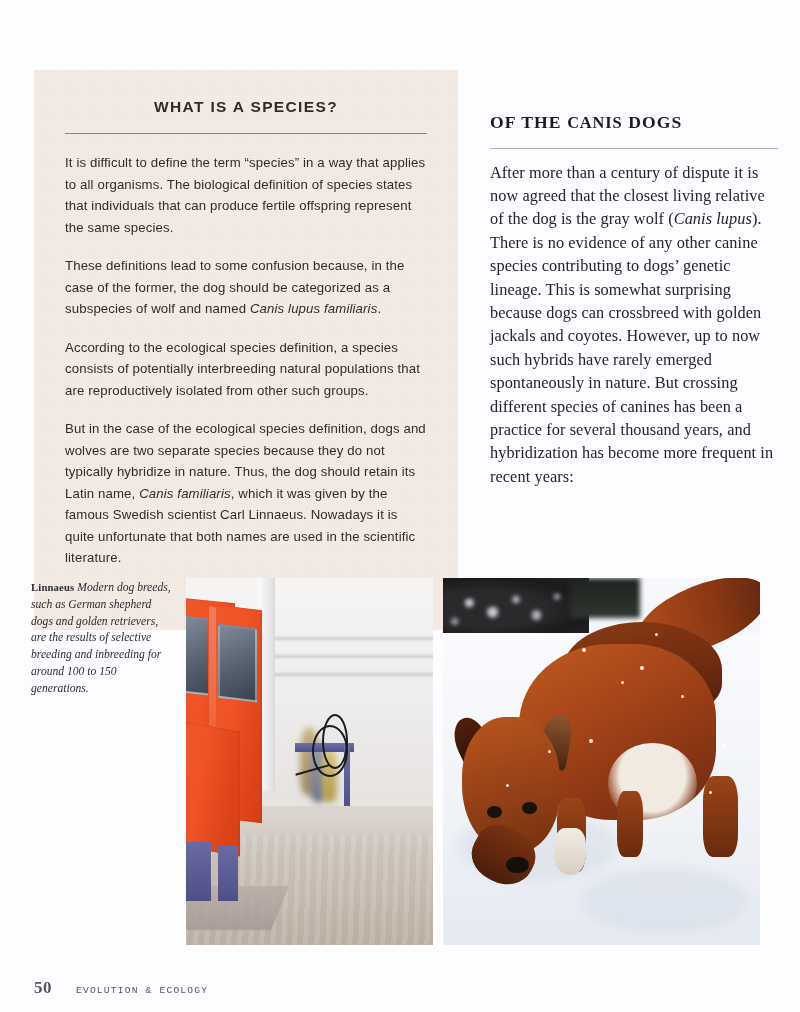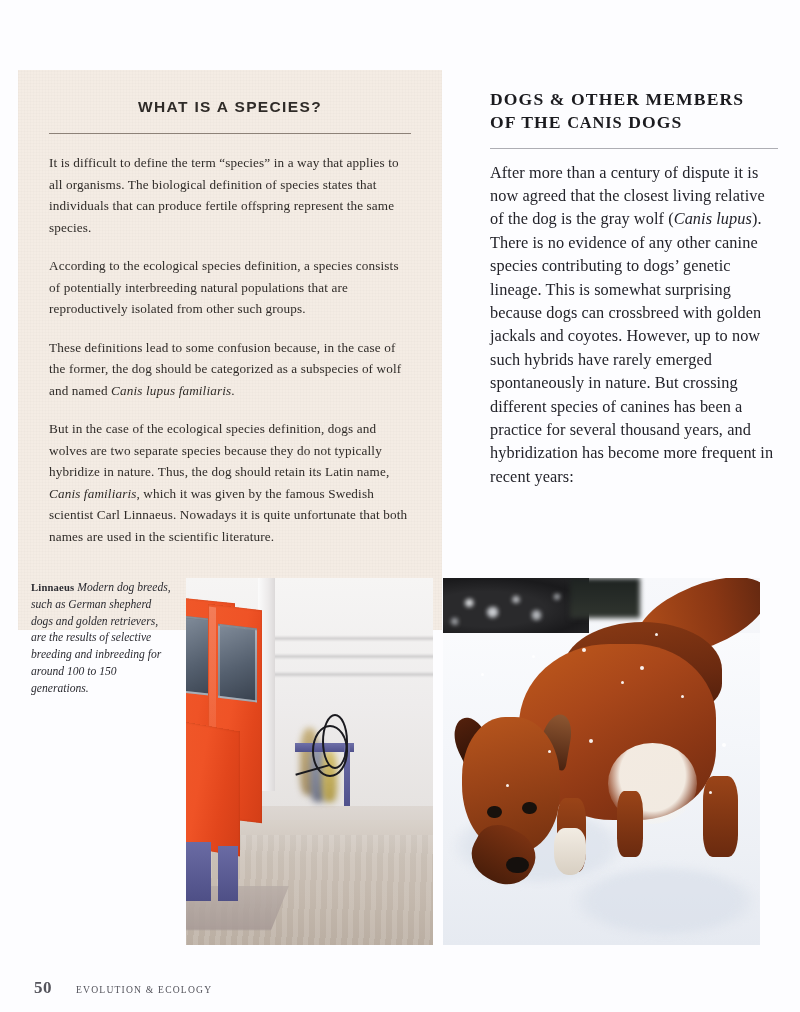--- a/index.html
+++ b/index.html
@@ -19,21 +19,21 @@
   
   .page {
     position: absolute;
     inset: 0;
     background: #fdfdff;
   }
 
   
   .sidebar-box {
     position: absolute;
-    left: 18px;
+    left: 34px;
     top: 70px;
     width: 424px;
     height: 560px;
     background: #f4ece4;
     background-image:
       repeating-linear-gradient(0deg, rgba(0,0,0,0.012) 0 1px, rgba(255,255,255,0) 1px 3px),
       repeating-linear-gradient(90deg, rgba(0,0,0,0.010) 0 1px, rgba(255,255,255,0) 1px 3px);
     box-sizing: border-box;
     padding: 24px 31px 16px 31px;
   }
@@ -45,21 +45,21 @@
     color: #2f2b28;
     text-align: center;
     margin: 4px 0 0 0;
   }
   .sidebar-rule {
     height: 1px;
     background: #8d8278;
     margin: 17px 0 18px 0;
   }
   .sidebar-p {
-    font-family: Liberation Serif, serif;
+    font-family: Liberation Sans, sans-serif;
     font-size: 13.2px;
     line-height: 21.5px;
     color: #2f2b28;
     margin: 0 0 17px 0;
     letter-spacing: 0.01em;
   }
   .sidebar-p i { font-style: italic; }
 
   
   .right-col {
@@ -403,43 +403,43 @@
     gap: 24px;
   }
   .folio {
     font-family: "Liberation Serif", serif;
     font-weight: bold;
     font-size: 17px;
     color: #54545c;
     letter-spacing: .5px;
   }
   .running-head {
-    font-family: Liberation Serif, serif;
+    font-family: Liberation Mono, monospace;
     font-size: 9.6px;
     letter-spacing: 1.2px;
     color: #54545c;
   }
 </style>
 </head>
 <body>
 
 <div class="page">
 
   <div class="sidebar-box">
     <div class="sidebar-title">WHAT IS A SPECIES?</div>
     <div class="sidebar-rule"></div>
 
     <p class="sidebar-p">It is difficult to define the term “species” in a way that applies to all organisms. The biological definition of species states that individuals that can produce fertile offspring represent the same species.</p>
+    <p class="sidebar-p"><span>These definitions lead to some confusion because, in the case of the former, the dog should be categorized as a subspecies of wolf and named </span><i>Canis lupus familiaris</i><span>.</span></p>
     <p class="sidebar-p">According to the ecological species definition, a species consists of potentially interbreeding natural populations that are reproductively isolated from other such groups.</p>
-    <p class="sidebar-p"><span>These definitions lead to some confusion because, in the case of the former, the dog should be categorized as a subspecies of wolf and named </span><i>Canis lupus familiaris</i><span>.</span></p>
     <p class="sidebar-p"><span>But in the case of the ecological species definition, dogs and wolves are two separate species because they do not typically hybridize in nature. Thus, the dog should retain its Latin name, </span><i>Canis familiaris</i><span>, which it was given by the famous Swedish scientist Carl Linnaeus. Nowadays it is quite unfortunate that both names are used in the scientific literature.</span></p>
   </div>
 
   <div class="right-col">
-    <h1 class="rc-heading"><br><span>DOGS &amp; OTHER MEMBERS</span><br><span>OF THE </span><span class="smallcaps-italic">CANIS</span><span> DOGS</span></h1>
+    <h1 class="rc-heading"><br><br><span>OF THE </span><span class="smallcaps-italic">CANIS</span><span> DOGS</span></h1>
     <div class="rc-rule"></div>
     <p class="rc-p"><span>After more than a century of dispute it is now agreed that the closest living relative of the dog is the gray wolf (</span><i>Canis lupus</i><span>). There is no evidence of any other canine species contributing to dogs’ genetic lineage. This is somewhat surprising because dogs can crossbreed with golden jackals and coyotes. However, up to now such hybrids have rarely emerged spontaneously in nature. But crossing different species of canines has been a practice for several thousand years, and hybridization has become more frequent in recent years:</span></p>
   </div>
 
   <div class="captions">
     <p class="caption"><span class="lead">Linnaeus</span> <span>Modern dog breeds, such as German shepherd dogs and golden retrievers, are the results of selective breeding and inbreeding for around 100 to 150 generations.</span></p>
   </div>
 
   <div class="photo photo-left">
     <div class="ap-bg"></div>

